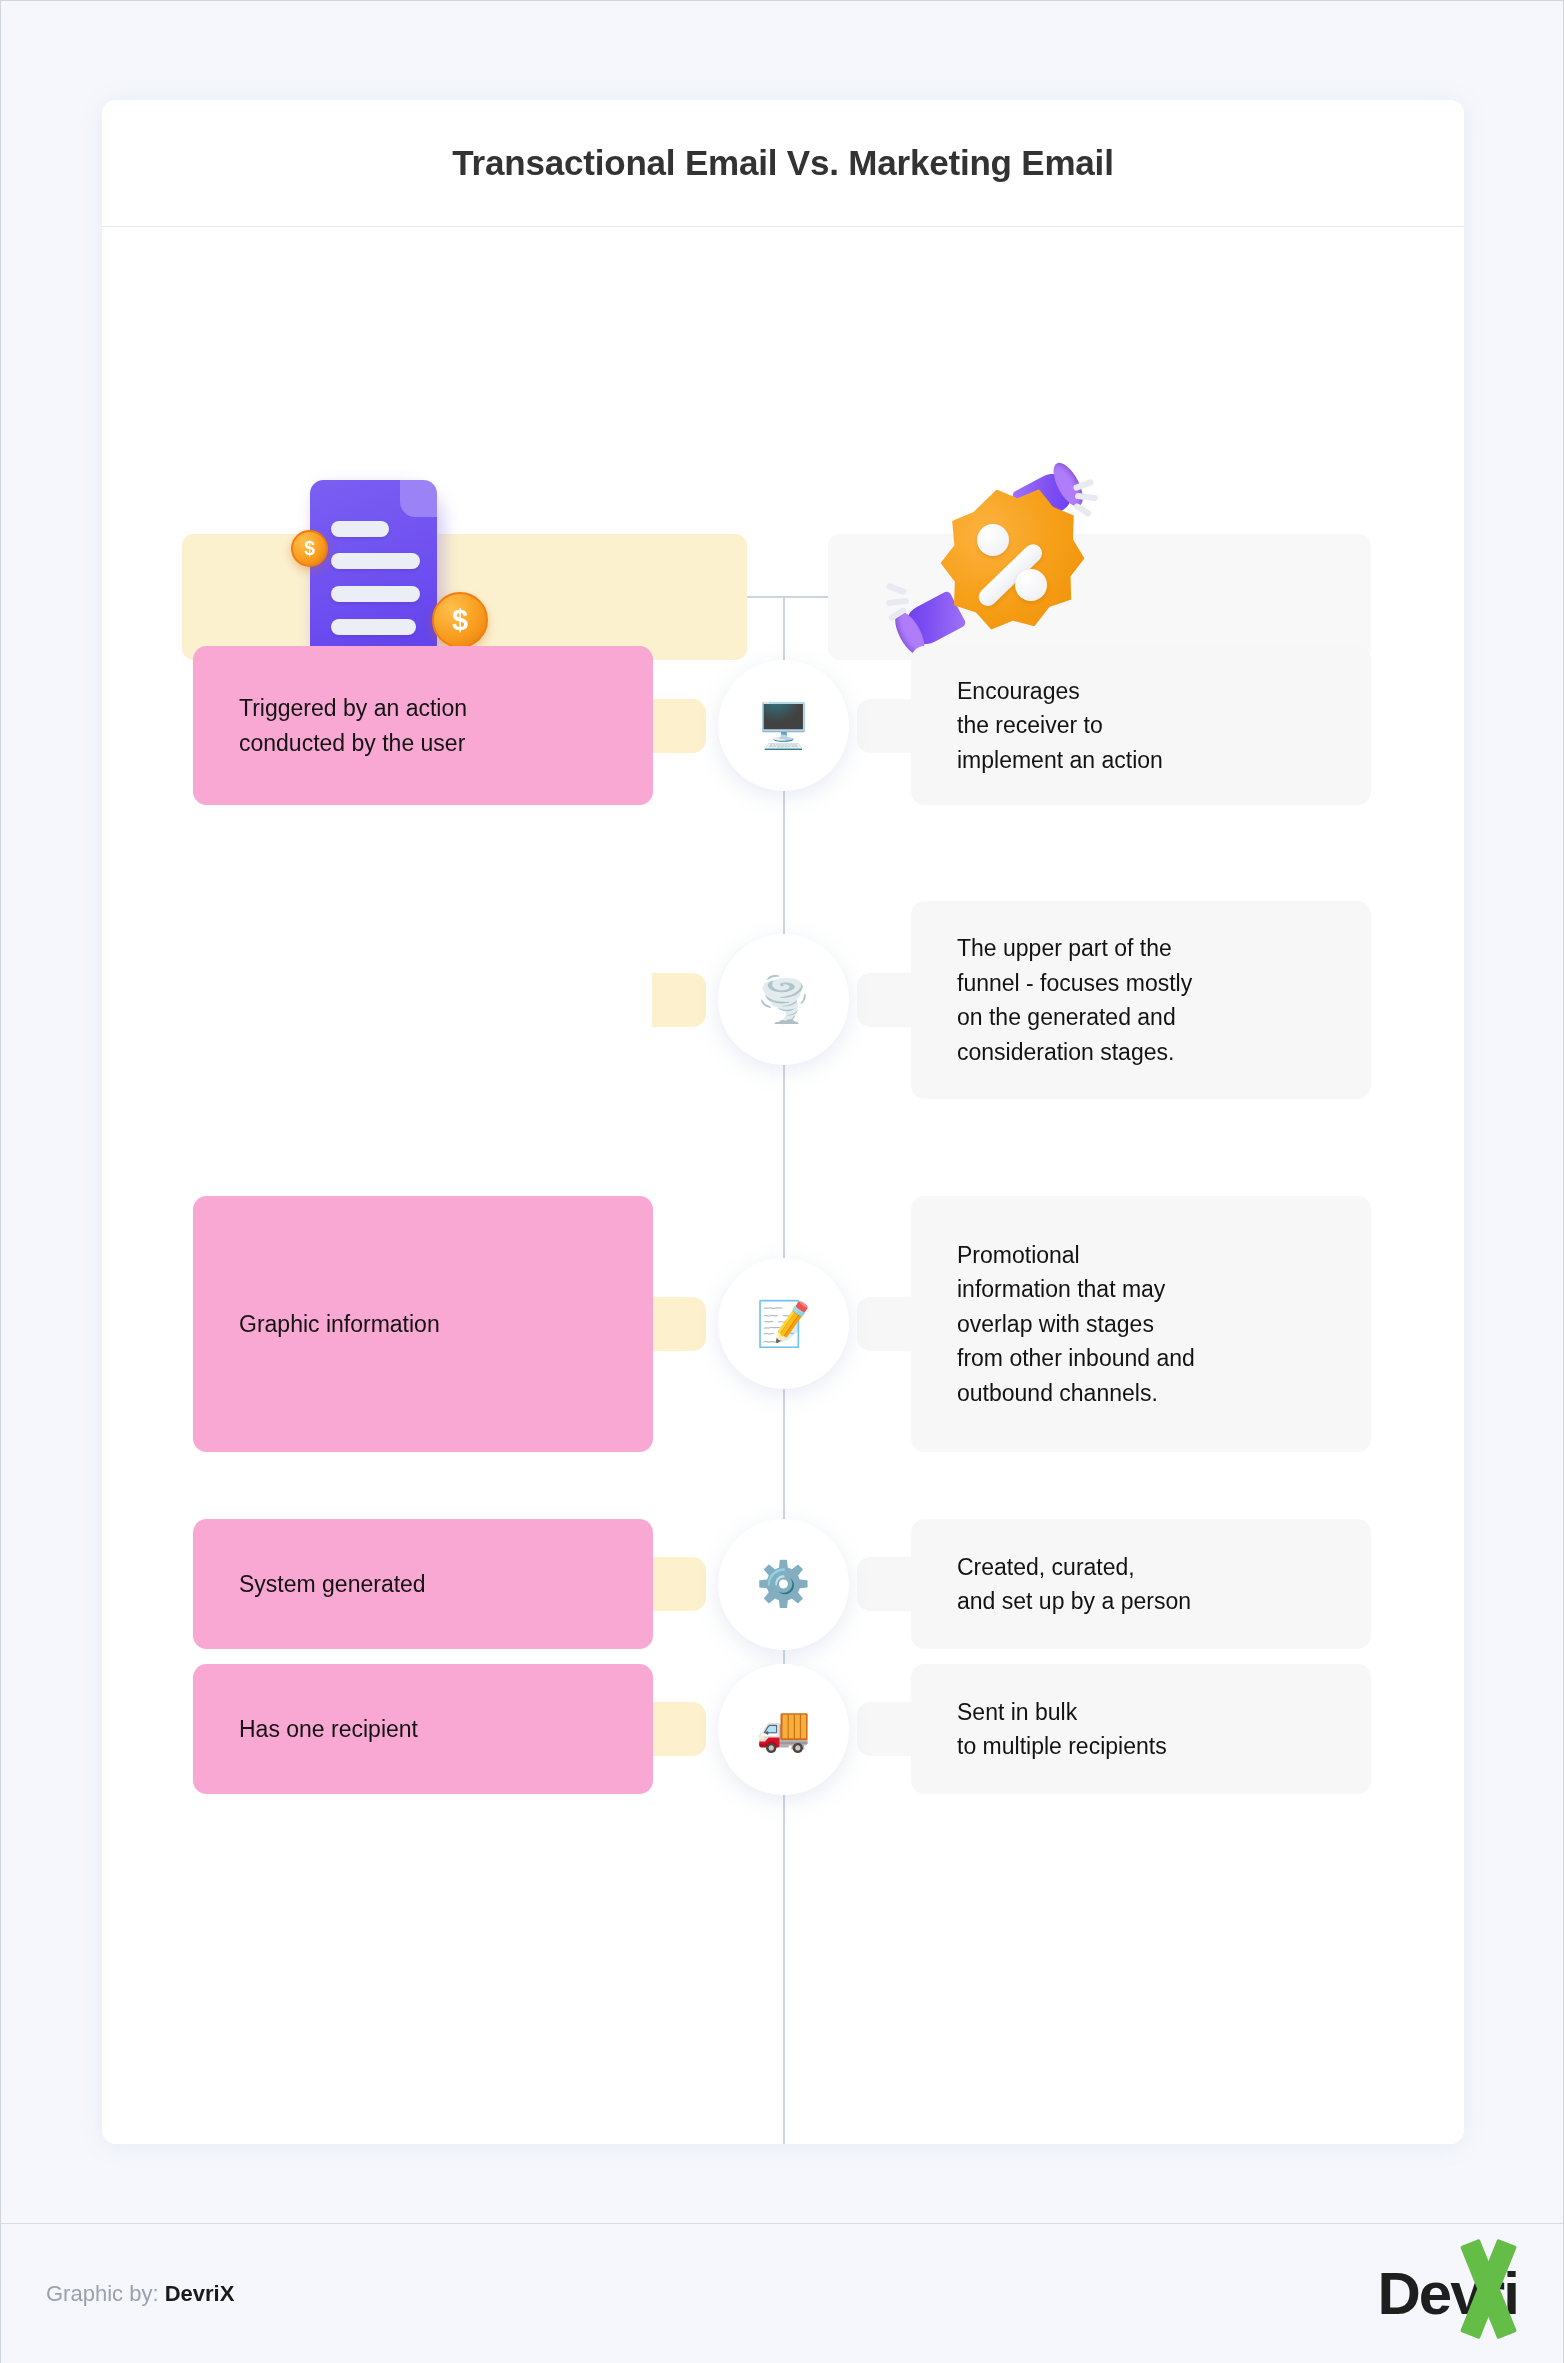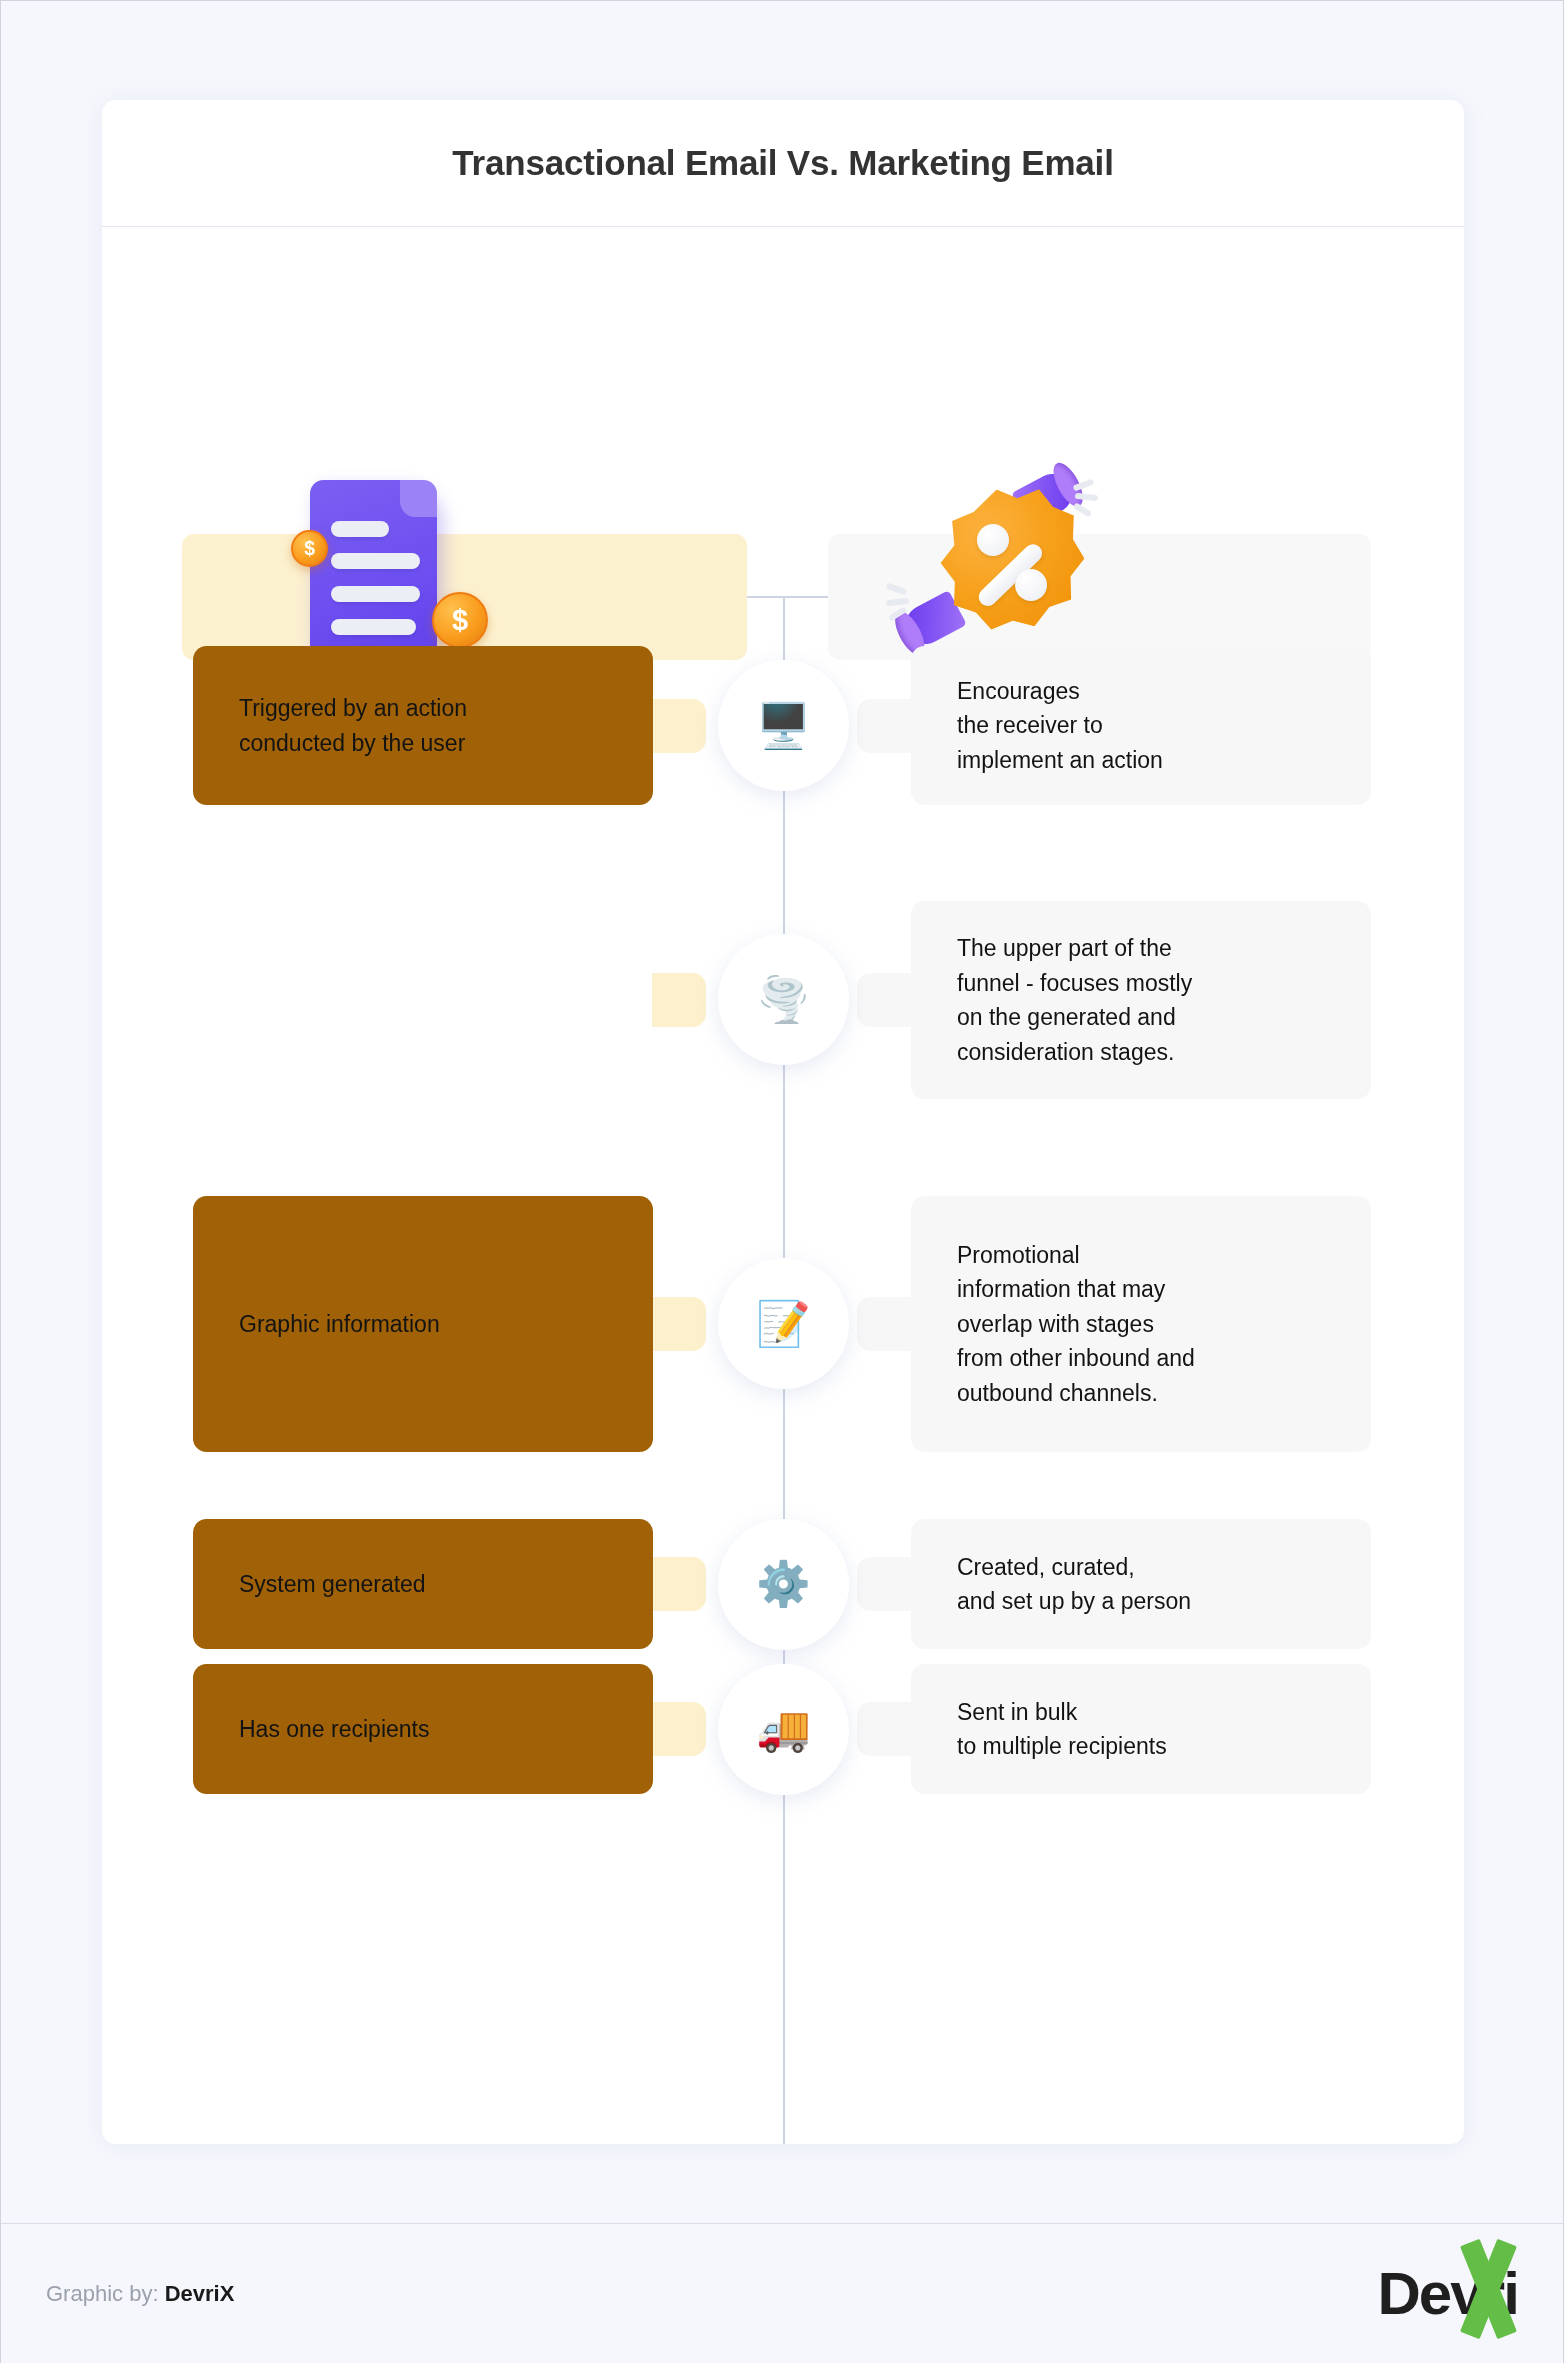--- a/index.html
+++ b/index.html
@@ -242,21 +242,21 @@
     position: absolute;
     top: 0;
     display: flex;
     align-items: center;
     border-radius: 13.5px;
     padding: 0 46px;
   }
   .cell.left {
     left: 91px;
     width: 460px;
-    background: #a16207;
+    background: #f9a8d4;
     justify-content: flex-start;
   }
   .cell.right {
     left: 809px;
     width: 460px;
     background: #f7f7f7;
     justify-content: flex-start;
   }
   .cell-text {
     font-size: 23px;
@@ -439,21 +439,21 @@
           </div>
           <div class="cell left" style="height:130px">
             <span class="cell-text">System generated</span>
           </div>
           <div class="node" style="top:-0.5px">⚙️</div>
         </div>
         <div class="row" style="top: 1564px; height: 130px;">
           <div class="stub left" style="top:38px"></div>
           <div class="stub right" style="top:38px"></div>
           <div class="cell left" style="height:130px">
-            <span class="cell-text">Has one recipients</span>
+            <span class="cell-text">Has one recipient</span>
           </div>
           <div class="cell right" style="height:130px">
             <span class="cell-text">Sent in bulk
 to multiple recipients</span>
           </div>
           <div class="node" style="top:-0.5px">🚚</div>
         </div>
       </div>
 
   </div>

